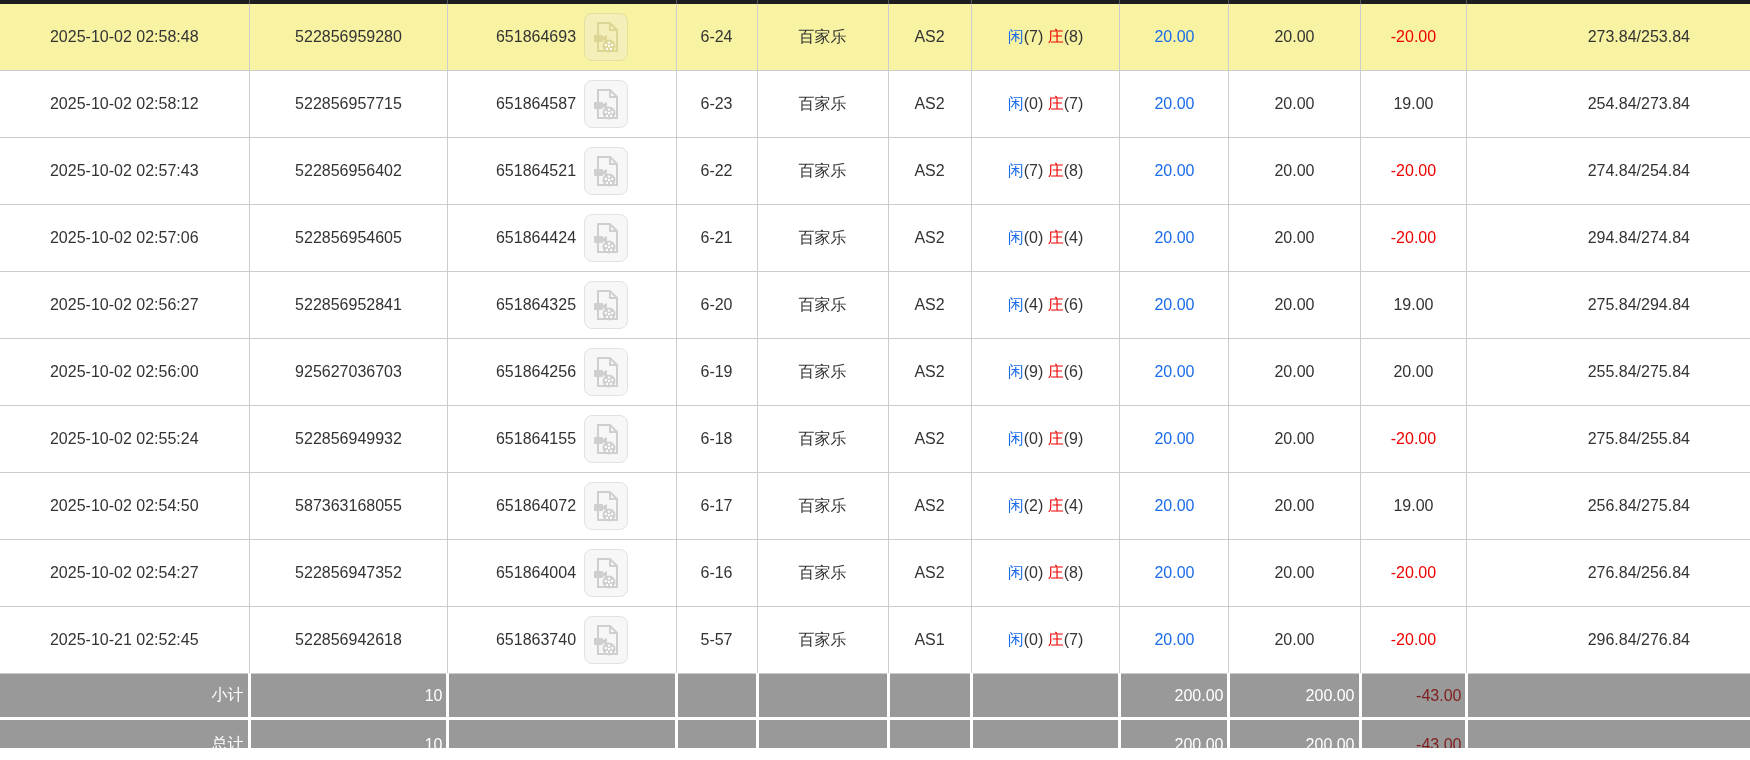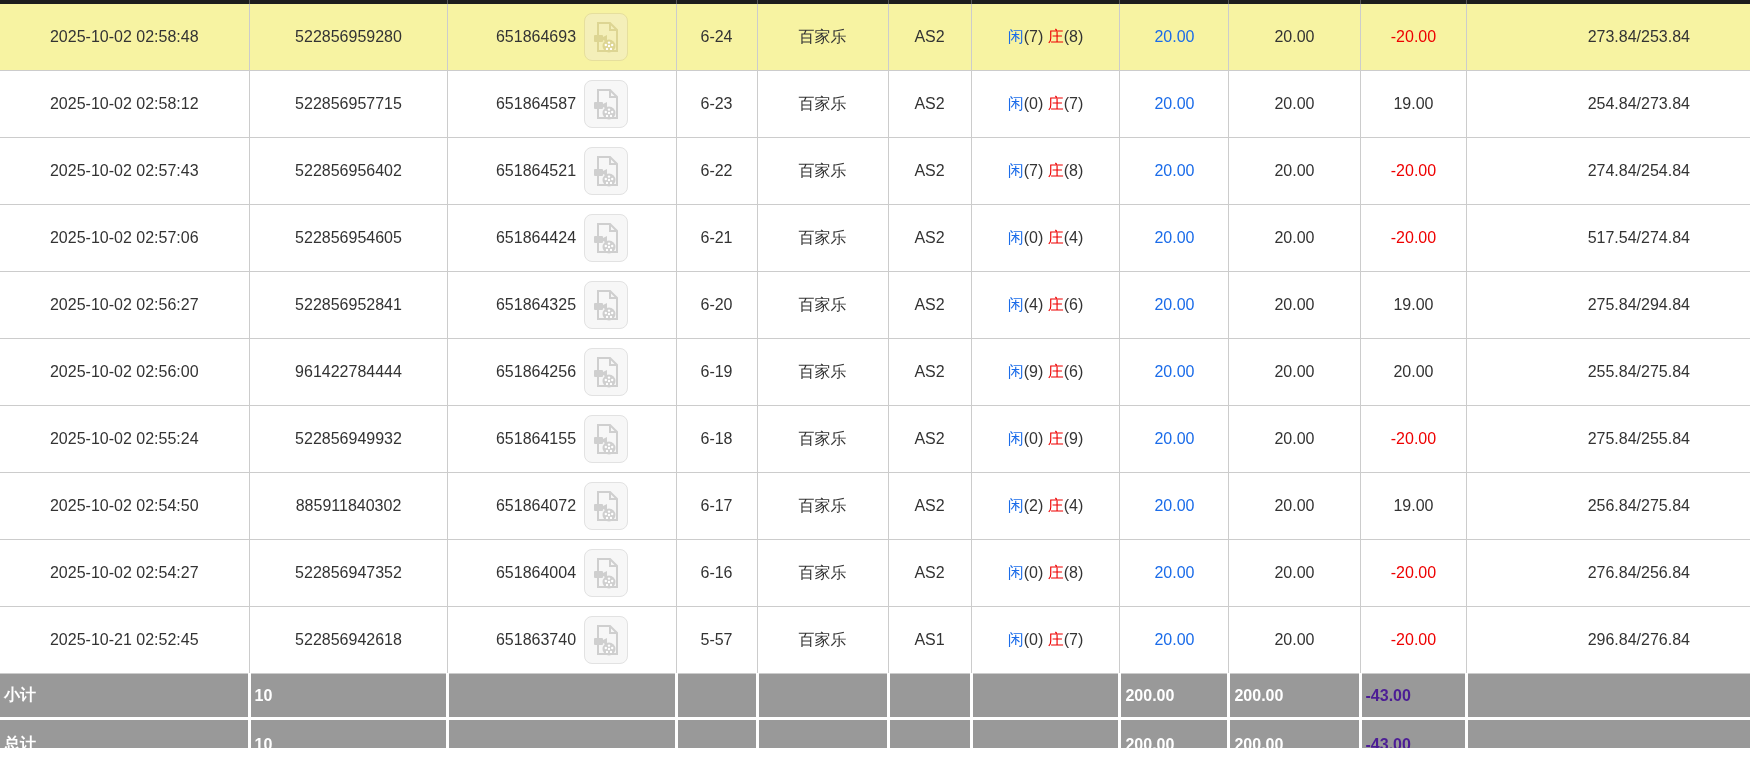--- a/index.html
+++ b/index.html
@@ -34,27 +34,27 @@
   .cell-flex{display:flex;align-items:center;justify-content:center;gap:8px;text-align:center;}
   .vbtn{
     display:inline-flex;align-items:center;justify-content:center;
     width:42px;height:46px;border-radius:8px;background:#f7f7f7;
     border:1px solid #e2e2e2;cursor:pointer;flex:0 0 auto;color:#cfcfcf;
   }
   tr.hl .vbtn{background:#f4efb9;border-color:#e6df9d;color:#ddd593;}
 
   
   tbody.foot td{
-    padding:0 4px;text-align:left;vertical-align:middle;background:#999;
-    color:#fff;font-weight:bold;border-right:3px solid #fff;border-bottom:0;
+    padding:0 4px;text-align:right;vertical-align:middle;background:#999;
+    color:#fff;font-weight:normal;border-right:3px solid #fff;border-bottom:0;
   }
   tbody.foot td:last-child{border-right:0;}
   tbody.foot tr.sub td{height:43px;border-bottom:3px solid #fff;border-top:1px solid #ccc;}
   tbody.foot tr.tot td{height:49px;}
-  tbody.foot td.c-win{color:#4c1d95;}
+  tbody.foot td.c-win{color:#7f1d1d;}
 </style>
 </head>
 <body>
 
 <div class="viewport">
   <table class="records">
     <colgroup>
       <col class="w1">
         <col class="w2">
         <col class="w3">
@@ -216,21 +216,21 @@
     <td class="c-roundno">6-21</td>
     <td class="c-game">百家乐</td>
     <td class="c-table">AS2</td>
     <td class="c-result">
       <span><span class="blue">闲</span><span>(0)</span></span>
       <span class="banker-group"><span class="red">庄</span><span>(4)</span></span>
     </td>
     <td class="c-bet blue">20.00</td>
     <td class="c-valid">20.00</td>
     <td class="c-win neg">-20.00</td>
-    <td class="c-balance">517.54/274.84</td>
+    <td class="c-balance">294.84/274.84</td>
   </tr>
         <tr>
     <td class="c-time">2025-10-02 02:56:27</td>
     <td class="c-betid">522856952841</td>
     <td class="c-round">
       <span class="cell-flex">
         <span>651864325</span>
         <span class="vbtn">
           <svg width="28" height="32" viewBox="0 0 28 32" fill="none" xmlns="http://www.w3.org/2000/svg">
             <path d="M6 2 H18 L25 9 V30 H6 Z" stroke="currentColor" stroke-width="2" fill="none"></path>
@@ -255,21 +255,21 @@
       <span><span class="blue">闲</span><span>(4)</span></span>
       <span class="banker-group"><span class="red">庄</span><span>(6)</span></span>
     </td>
     <td class="c-bet blue">20.00</td>
     <td class="c-valid">20.00</td>
     <td class="c-win">19.00</td>
     <td class="c-balance">275.84/294.84</td>
   </tr>
         <tr>
     <td class="c-time">2025-10-02 02:56:00</td>
-    <td class="c-betid">961422784444</td>
+    <td class="c-betid">925627036703</td>
     <td class="c-round">
       <span class="cell-flex">
         <span>651864256</span>
         <span class="vbtn">
           <svg width="28" height="32" viewBox="0 0 28 32" fill="none" xmlns="http://www.w3.org/2000/svg">
             <path d="M6 2 H18 L25 9 V30 H6 Z" stroke="currentColor" stroke-width="2" fill="none"></path>
             <path d="M18 2 V9 H25" stroke="currentColor" stroke-width="2" fill="none"></path>
             <rect x="2" y="14" width="9" height="7" rx="1" fill="currentColor"></rect>
             <path d="M11 16 L15 14 V21 L11 19 Z" fill="currentColor"></path>
             <circle cx="17" cy="25" r="6.5" fill="currentColor"></circle>
@@ -325,21 +325,21 @@
       <span><span class="blue">闲</span><span>(0)</span></span>
       <span class="banker-group"><span class="red">庄</span><span>(9)</span></span>
     </td>
     <td class="c-bet blue">20.00</td>
     <td class="c-valid">20.00</td>
     <td class="c-win neg">-20.00</td>
     <td class="c-balance">275.84/255.84</td>
   </tr>
         <tr>
     <td class="c-time">2025-10-02 02:54:50</td>
-    <td class="c-betid">885911840302</td>
+    <td class="c-betid">587363168055</td>
     <td class="c-round">
       <span class="cell-flex">
         <span>651864072</span>
         <span class="vbtn">
           <svg width="28" height="32" viewBox="0 0 28 32" fill="none" xmlns="http://www.w3.org/2000/svg">
             <path d="M6 2 H18 L25 9 V30 H6 Z" stroke="currentColor" stroke-width="2" fill="none"></path>
             <path d="M18 2 V9 H25" stroke="currentColor" stroke-width="2" fill="none"></path>
             <rect x="2" y="14" width="9" height="7" rx="1" fill="currentColor"></rect>
             <path d="M11 16 L15 14 V21 L11 19 Z" fill="currentColor"></path>
             <circle cx="17" cy="25" r="6.5" fill="currentColor"></circle>

